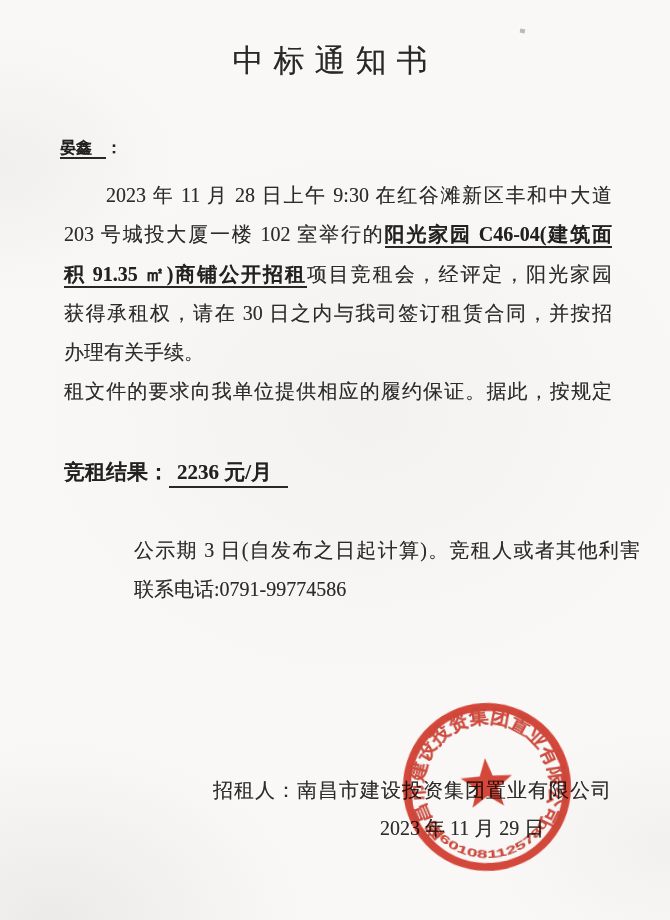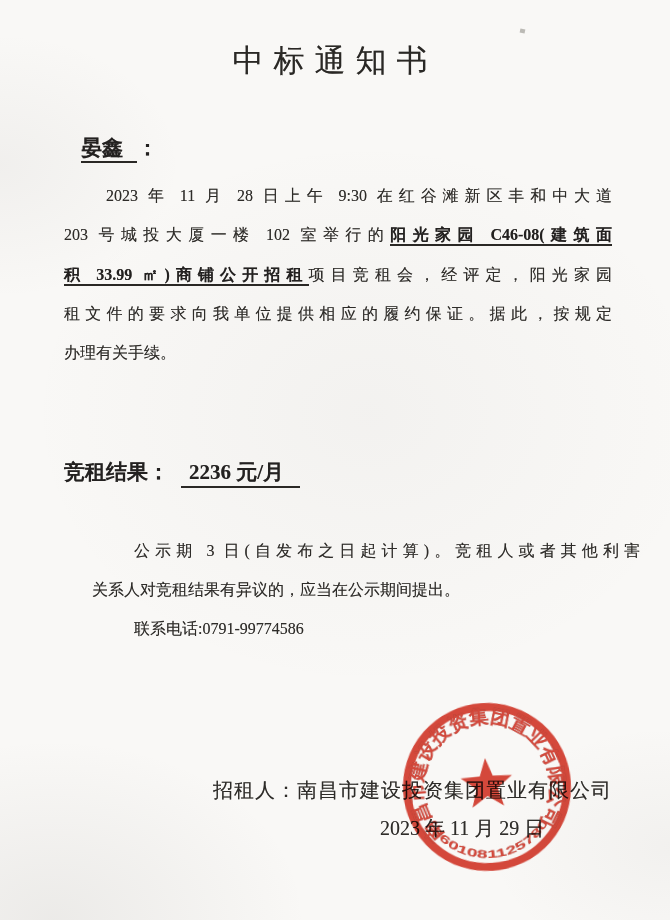--- a/index.html
+++ b/index.html
@@ -17,33 +17,33 @@
       radial-gradient(300px 200px at 100% 92%, rgba(125,122,118,.06), transparent 60%),
       #f9f8f6;
     text-shadow:0 0 .4px rgba(40,38,35,.45);
   }
   .speck{position:absolute;left:520px;top:29px;width:5px;height:4px;background:#9a9892;opacity:.65;transform:rotate(12deg);}
   .title{
     position:absolute;left:0;top:40px;width:670px;margin:0;
     text-align:center;font-size:31px;font-weight:400;letter-spacing:10px;
     color:#2a2825;
   }
-  .greeting{position:absolute;left:81px;top:132px;font-size:21px;line-height:32px;}
+  .greeting{position:absolute;left:60px;top:132px;font-size:16px;line-height:32px;}
   .b{font-weight:bold;color:#232120;}
   .bu{font-weight:bold;color:#232120;border-bottom:2px solid #2a2825;padding-bottom:1px;}
   .greeting .bu{padding-right:14px;}
-  .textblock{position:absolute;left:64px;width:548px;font-size:16px;}
+  .textblock{position:absolute;left:64px;width:548px;font-size:20px;}
   .body-block{top:176px;line-height:39.3px;}
   .notice-block{top:531px;line-height:39px;margin-left:28px;}
   .line{white-space:nowrap;}
   .line.full{text-align:justify;text-align-last:justify;white-space:normal;}
   .line.indent{padding-left:42px;}
   .line.full.indent{padding-left:0;text-indent:42px;}
   .result-line{position:absolute;left:64px;top:456px;font-size:21px;line-height:32px;}
-  .result-value{padding:0 16px 2px 8px;margin-left:12px;}
+  .result-value{padding:0 16px 2px 8px;}
   .issuer-line{position:absolute;left:213px;top:774px;font-size:20px;line-height:32px;letter-spacing:1px;}
   .date-line{position:absolute;left:380px;top:812px;font-size:20px;line-height:32px;}
   .stamp{
     position:absolute;left:392px;top:692px;width:190px;height:190px;
     mix-blend-mode:multiply;opacity:.92;filter:blur(.3px);
     transform:rotate(-4deg);
   }
   .stamp text{font-family:"Liberation Sans","DejaVu Sans",sans-serif;}
 </style>
 </head>
@@ -54,33 +54,33 @@
   <div class="speck"></div>
 
   <h1 class="title">中标通知书</h1>
 
   <div class="greeting">
     <span class="bu">晏鑫</span><span class="b">：</span>
   </div>
 
   <div class="textblock body-block">
       <div class="line indent full"><span>2023 年 11 月 28 日上午 9:30 在红谷滩新区丰和中大道</span></div>
-      <div class="line full"><span>203 号城投大厦一楼 102 室举行的</span><span class="bu">阳光家园 C46-08(建筑面</span></div>
-      <div class="line full"><span class="bu">积 33.99 ㎡)商铺公开招租</span><span>项目竞租会，经评定，阳光家园</span></div>
+      <div class="line full"><span>203 号城投大厦一楼 102 室举行的</span><span class="bu">阳光家园 C46-04(建筑面</span></div>
+      <div class="line full"><span class="bu">积 91.35 ㎡)商铺公开招租</span><span>项目竞租会，经评定，阳光家园</span></div>
+      <div class="line full"><span>获得承租权，请在 30 日之内与我司签订租赁合同，并按招</span></div>
+      <div class="line"><span>办理有关手续。</span></div>
       <div class="line full"><span>租文件的要求向我单位提供相应的履约保证。据此，按规定</span></div>
-      <div class="line"><span>办理有关手续。</span></div>
     </div>
 
   <div class="result-line">
     <span class="b">竞租结果：</span><span class="bu result-value">2236 元/月</span>
   </div>
 
   <div class="textblock notice-block">
       <div class="line indent full"><span>公示期 3 日(自发布之日起计算)。竞租人或者其他利害</span></div>
-      <div class="line"><span>关系人对竞租结果有异议的，应当在公示期间提出。</span></div>
       <div class="line indent"><span>联系电话:0791-99774586</span></div>
     </div>
 
   <div class="issuer-line">
     <span>招租人：</span><span>南昌市建设投资集团置业有限公司</span>
   </div>
 
   <div class="date-line">2023 年 11 月 29 日</div>
 
   <div class="stamp">

